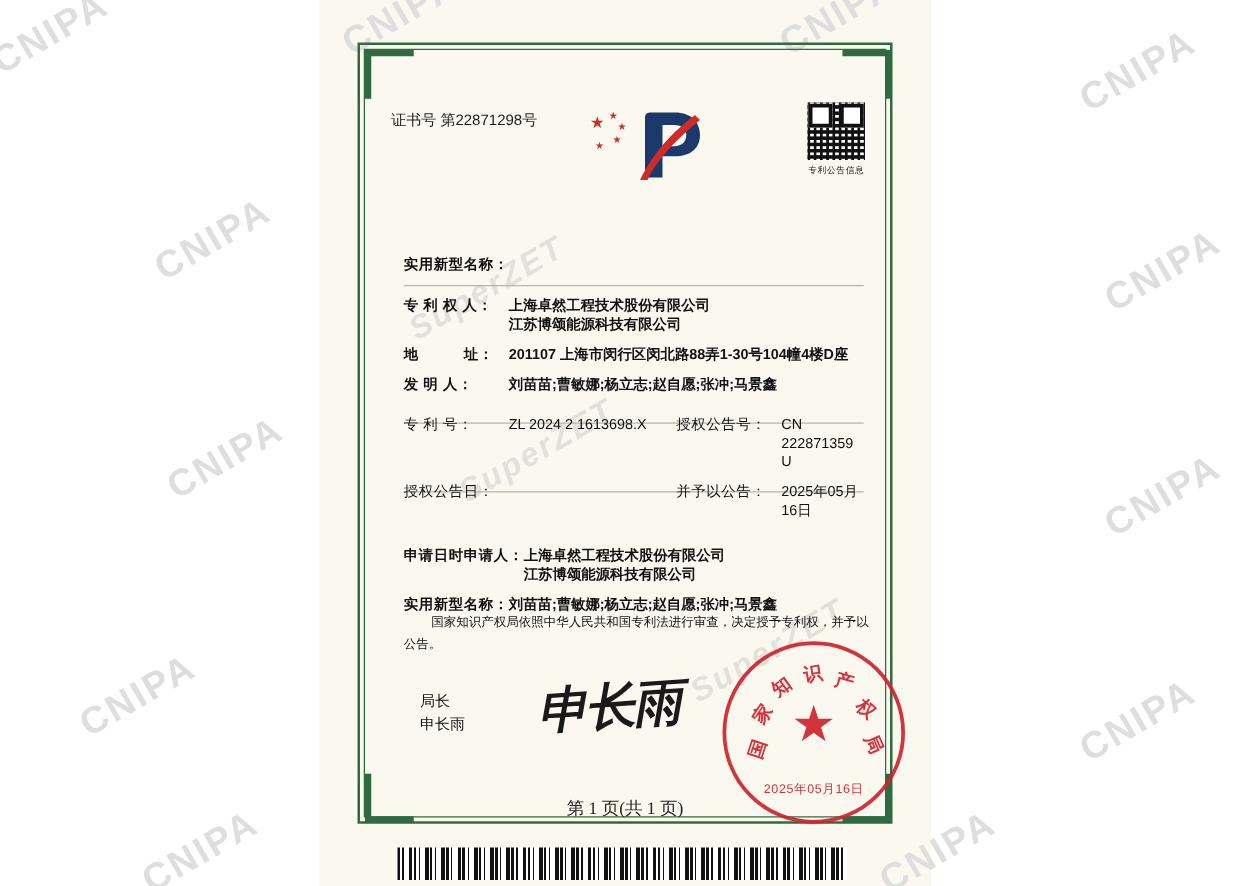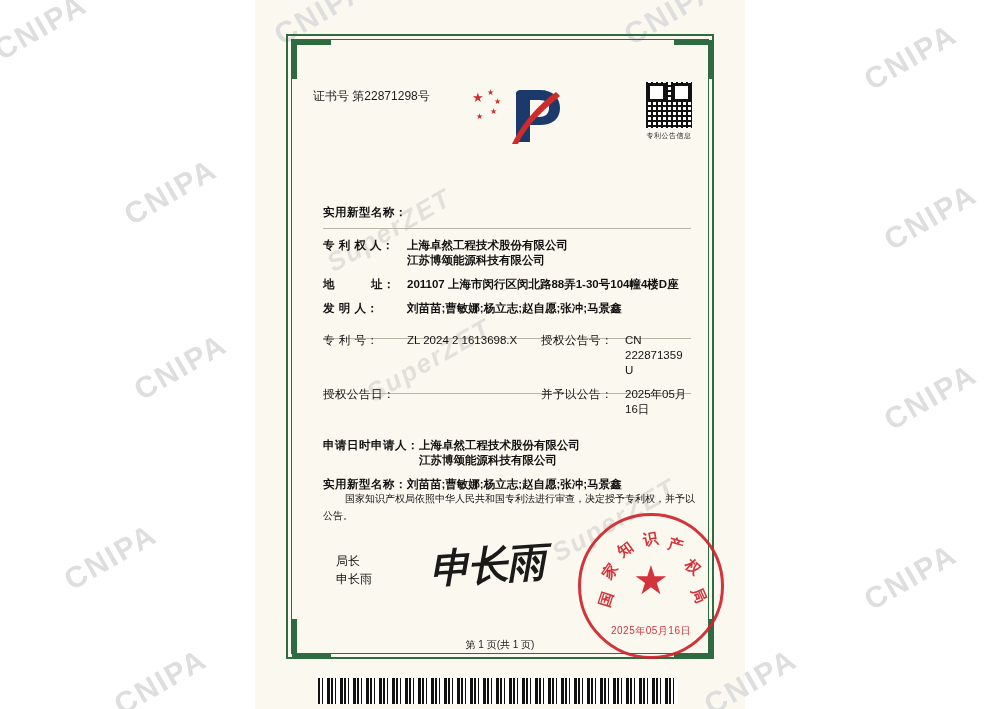--- a/index.html
+++ b/index.html
@@ -285,22 +285,23 @@
     color: #d0232b;
     transform-origin: center center;
   }
 
   .page-no {
     position: absolute;
     left: 0;
     top: 638px;
     width: 1000px;
     text-align: center;
-    font-size: 10px;
+    font-size: 14px;
     color: #222;
+    font-family: Liberation Serif, serif;
   }
 
   
   .barcode {
     position: absolute;
     left: 318px;
     top: 678px;
     width: 360px;
     height: 26px;
     background-image: repeating-linear-gradient(

